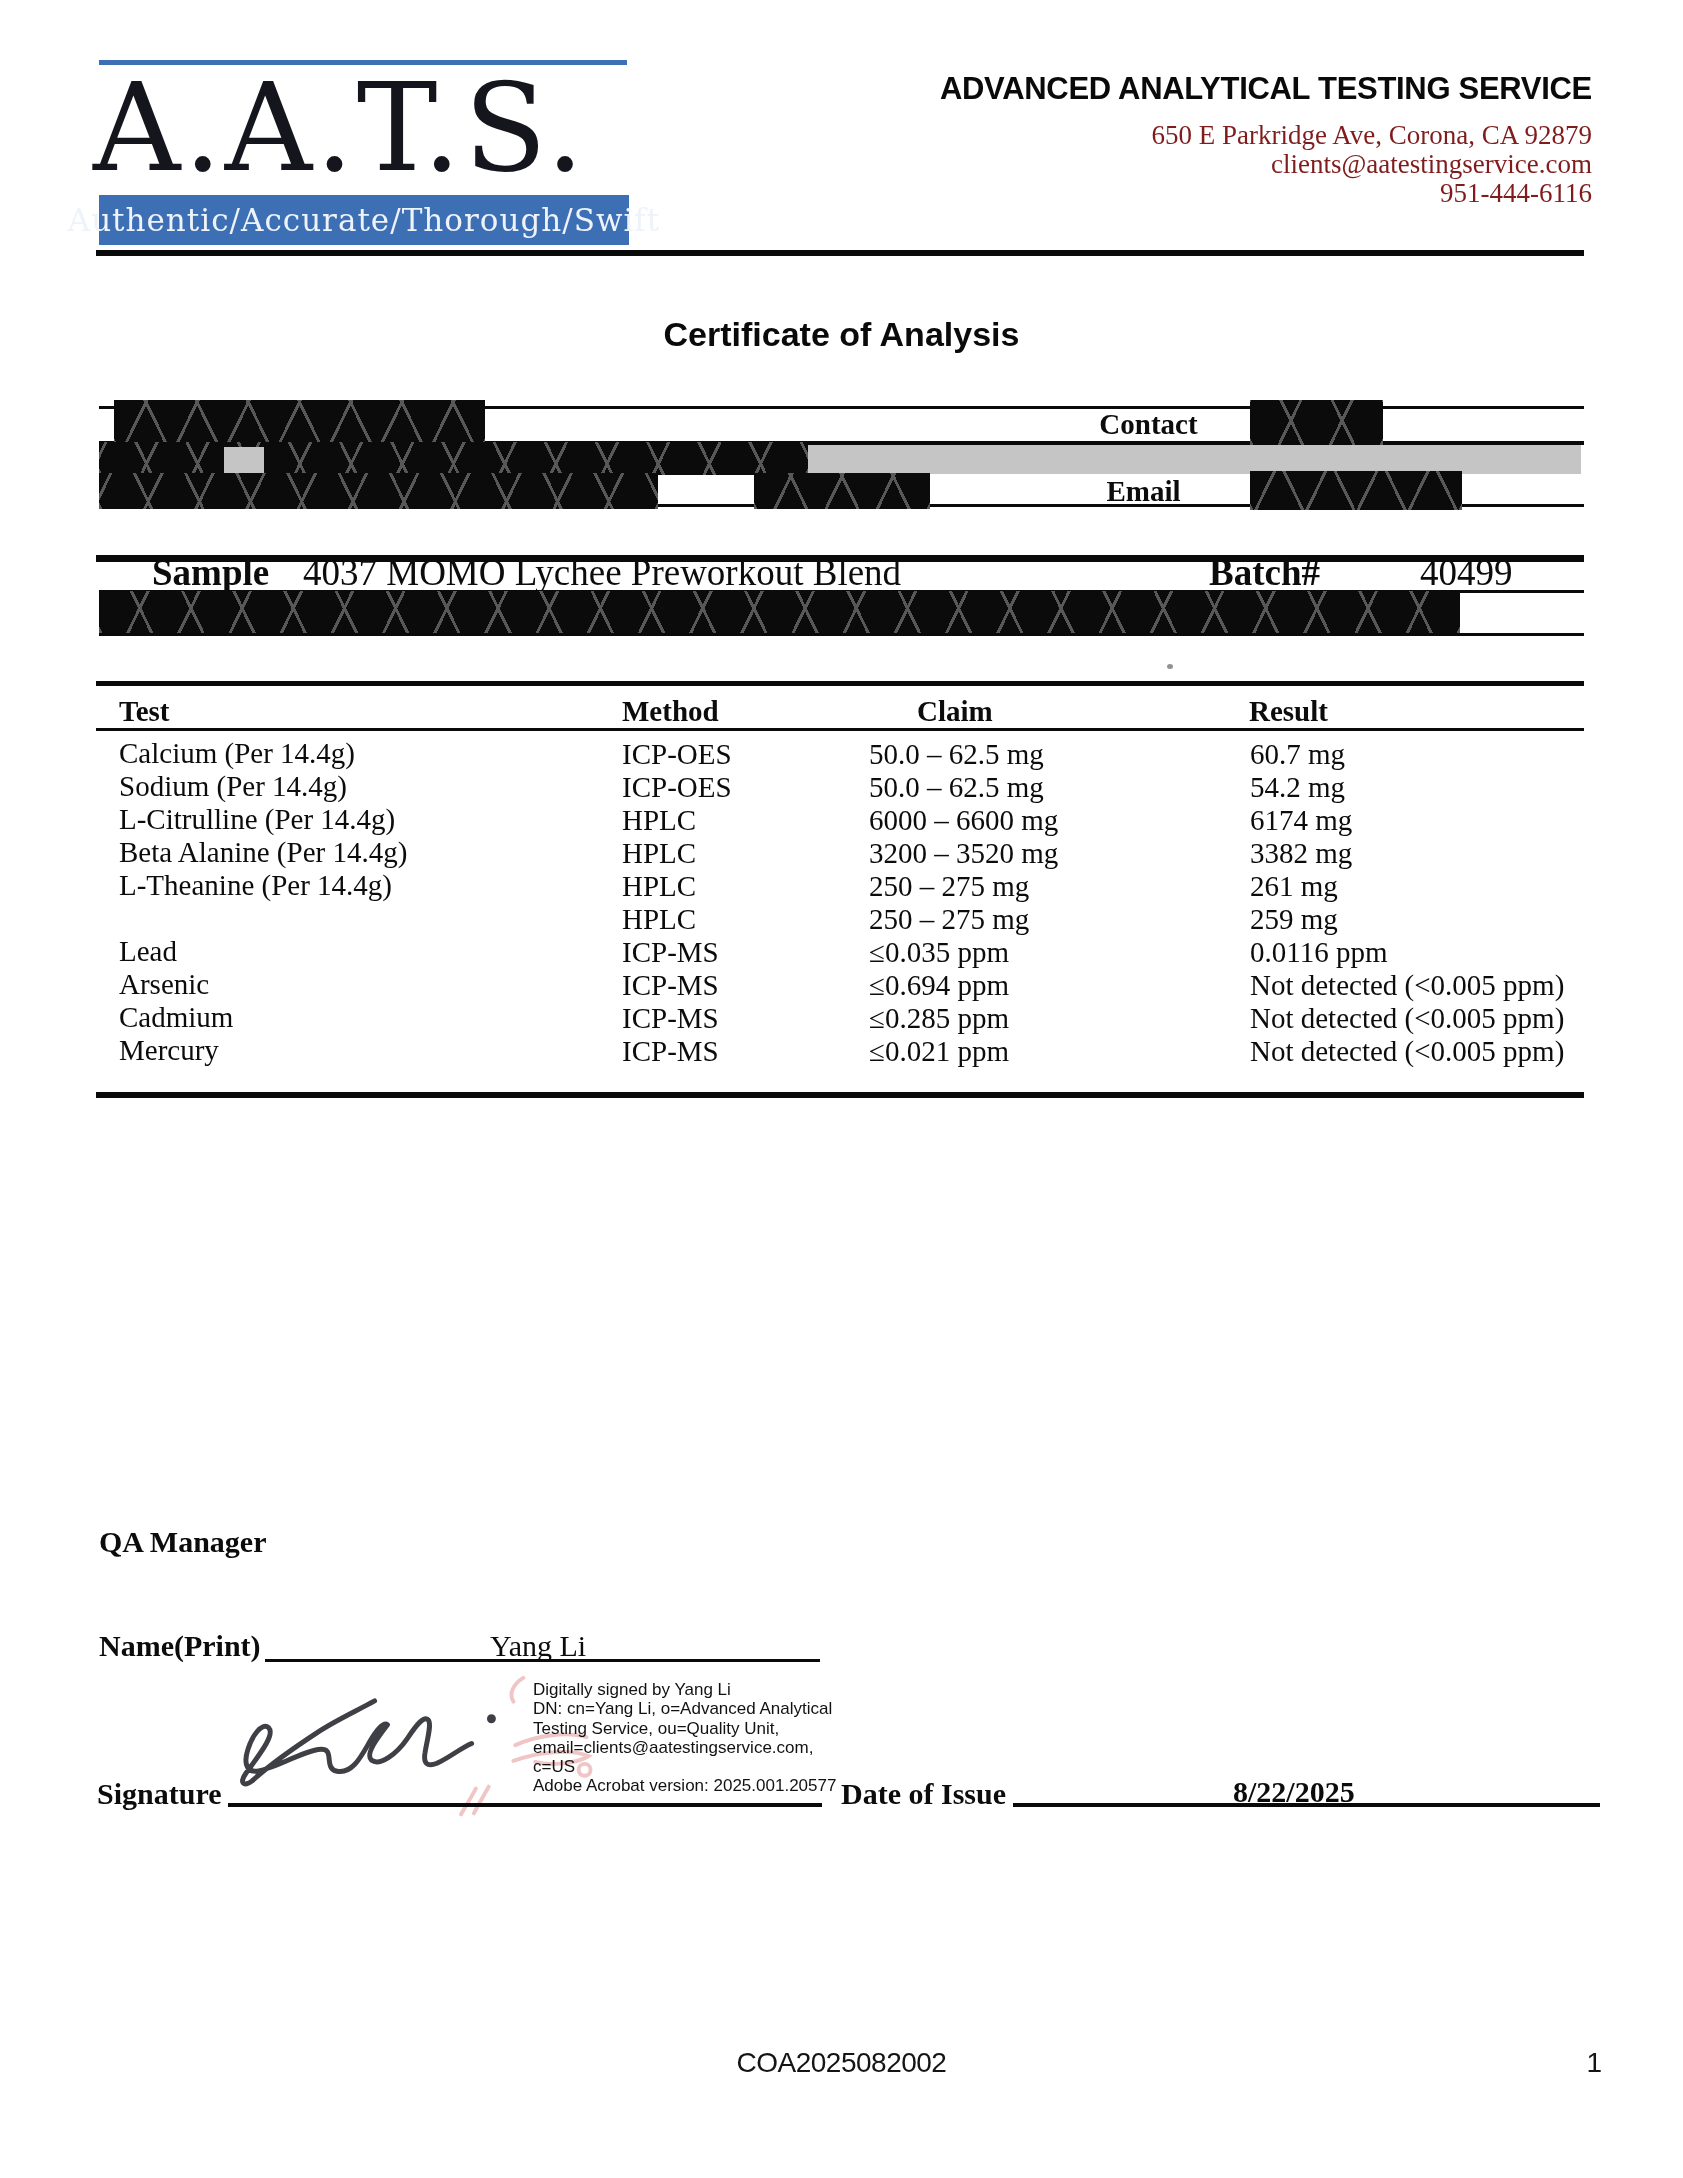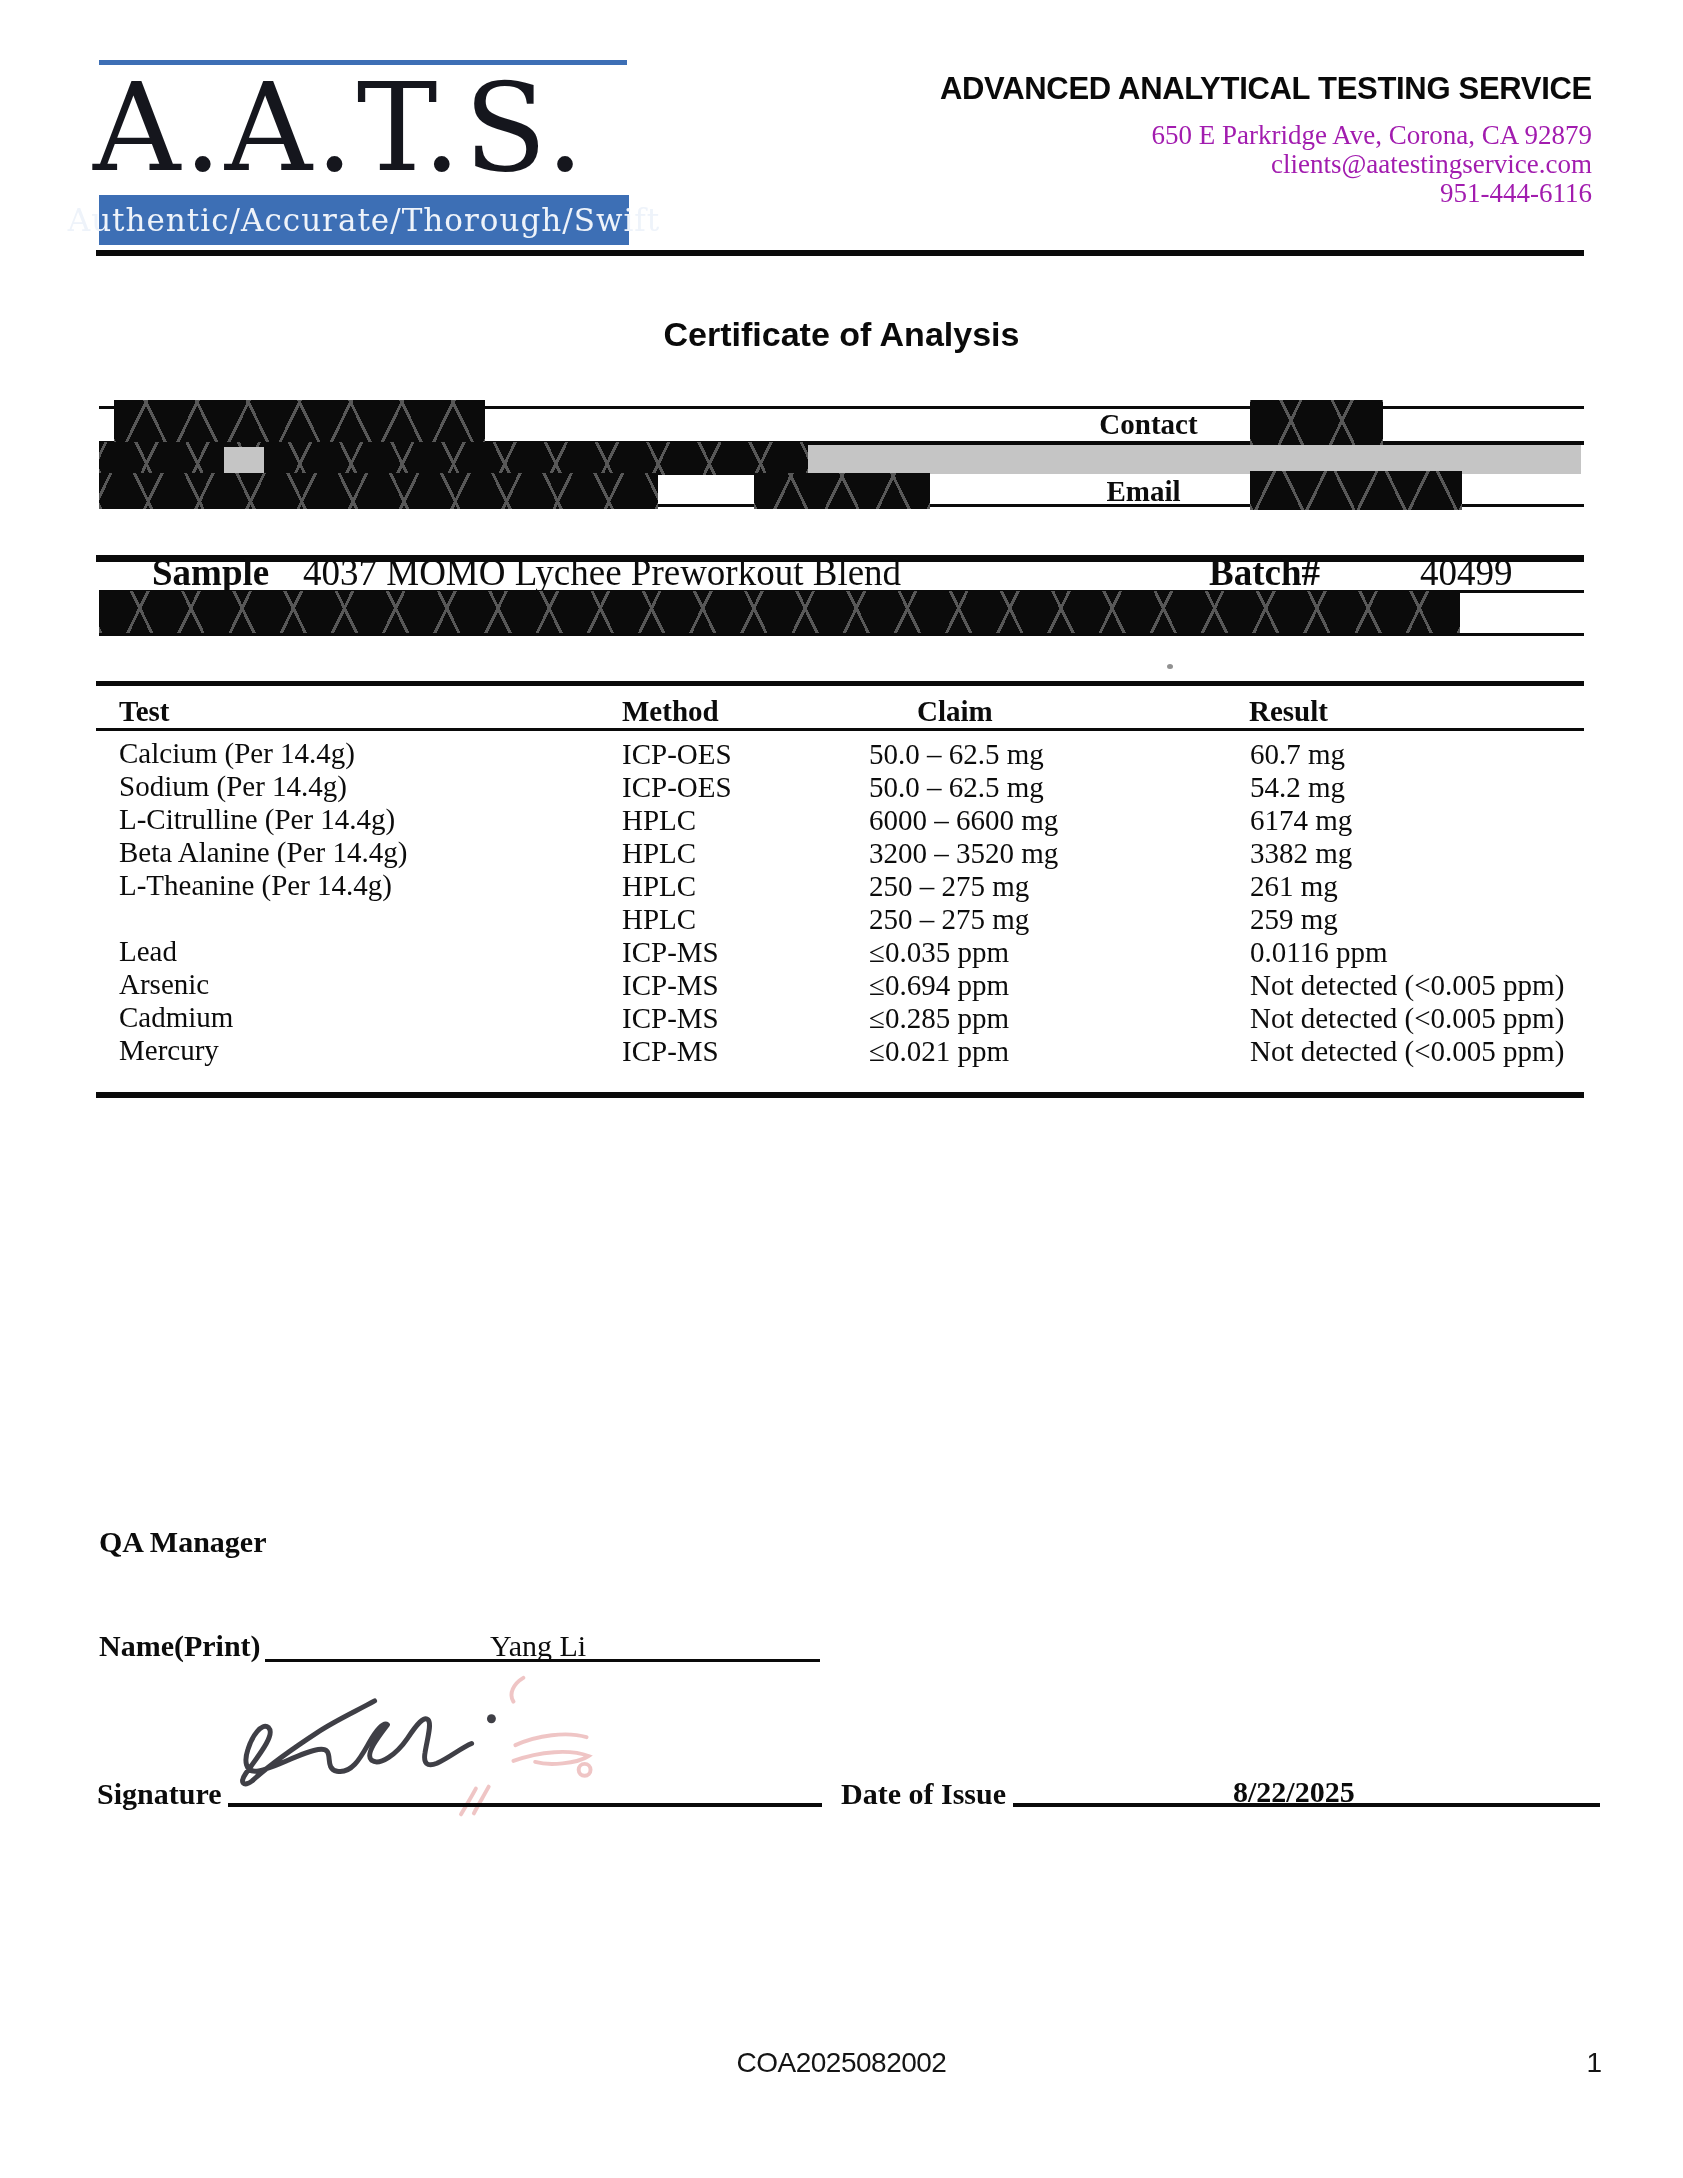--- a/index.html
+++ b/index.html
@@ -19,21 +19,21 @@
   .logo-tagline-box {
     left:99px; top:195px; width:530px; height:50px; background:var(--brand-blue,#3d6fb5);
     display:flex; align-items:center; justify-content:center;
   }
   .logo-tagline-box span {
     color:#eef3fa; font-family:"DejaVu Serif", serif; font-size:31px; letter-spacing:1px; white-space:nowrap;
   }
   
   .company { right:91px; top:71px; text-align:right; }
   .company-name { font-family:"Liberation Sans", sans-serif; font-weight:bold; font-size:31px; letter-spacing:-0.3px; color:#0a0a0a; }
-  .company-line { font-size:27px; line-height:29px; color:#a21caf; }
+  .company-line { font-size:27px; line-height:29px; color:#7f1d1d; }
   .company .gap { height:14px; }
   .header-divider { left:96px; top:250px; width:1488px; height:6px; }
   
   .doc-title { left:0; right:0; top:315px; text-align:center; font-family:"Liberation Sans", sans-serif; font-weight:bold; font-size:34px; color:#0a0a0a; }
   
   .xh {
     position:absolute; background-color:var(--redaction-fill,#0b0b0b);
     background-image:
       repeating-linear-gradient(64deg,  var(--redaction-line,#585858) 0 3px, transparent 3px 46px),
       repeating-linear-gradient(-64deg, var(--redaction-line,#585858) 0 3px, transparent 3px 46px);
@@ -231,20 +231,28 @@
     </g>
   </svg>
 
   <svg class="abs" style="left:226px;top:1695px;" width="317" height="99" viewBox="0 0 320 100">
     <g fill="none" stroke="#3f3f46" stroke-width="5" stroke-linecap="round" stroke-linejoin="round">
       <path d="M150,6 C132,16 110,26 92,38 C66,55 38,76 26,87 C18,93 13,89 20,79 C33,61 50,40 43,33 C36,27 26,42 22,55 C18,67 20,77 29,77 C44,77 74,58 93,55 C112,52 97,74 112,77 C127,80 136,63 144,49 C152,35 159,27 163,30 C153,43 140,60 147,66 C155,72 172,60 183,44 C193,29 200,21 204,25 C208,29 203,45 201,58 C199,69 203,73 213,69 C226,63 238,53 248,49"></path>
     </g>
     <circle cx="268" cy="24" r="4.5" fill="#3f3f46"></circle>
   </svg>
 
+  <div class="digital-block">
+    <div>Digitally signed by Yang Li</div>
+    <div>DN: cn=Yang Li, o=Advanced Analytical</div>
+    <div>Testing Service, ou=Quality Unit,</div>
+    <div>email=clients@aatestingservice.com,</div>
+    <div>c=US</div>
+    <div>Adobe Acrobat version: 2025.001.20577</div>
+  </div>
 
   <div class="sig-text" style="left:97px;top:1777px;">Signature</div>
   <div class="hline" style="left:228px;top:1803px;width:594px;height:4px;"></div>
 
   <div class="sig-text" style="left:841px;top:1777px;">Date of Issue</div>
   <div class="sig-value" style="left:1233px;top:1775px;font-weight:bold;">8/22/2025</div>
   <div class="hline" style="left:1013px;top:1803px;width:587px;height:4px;"></div>
 
   <div class="footer-doc">COA2025082002</div>
   <div class="footer-page">1</div>

